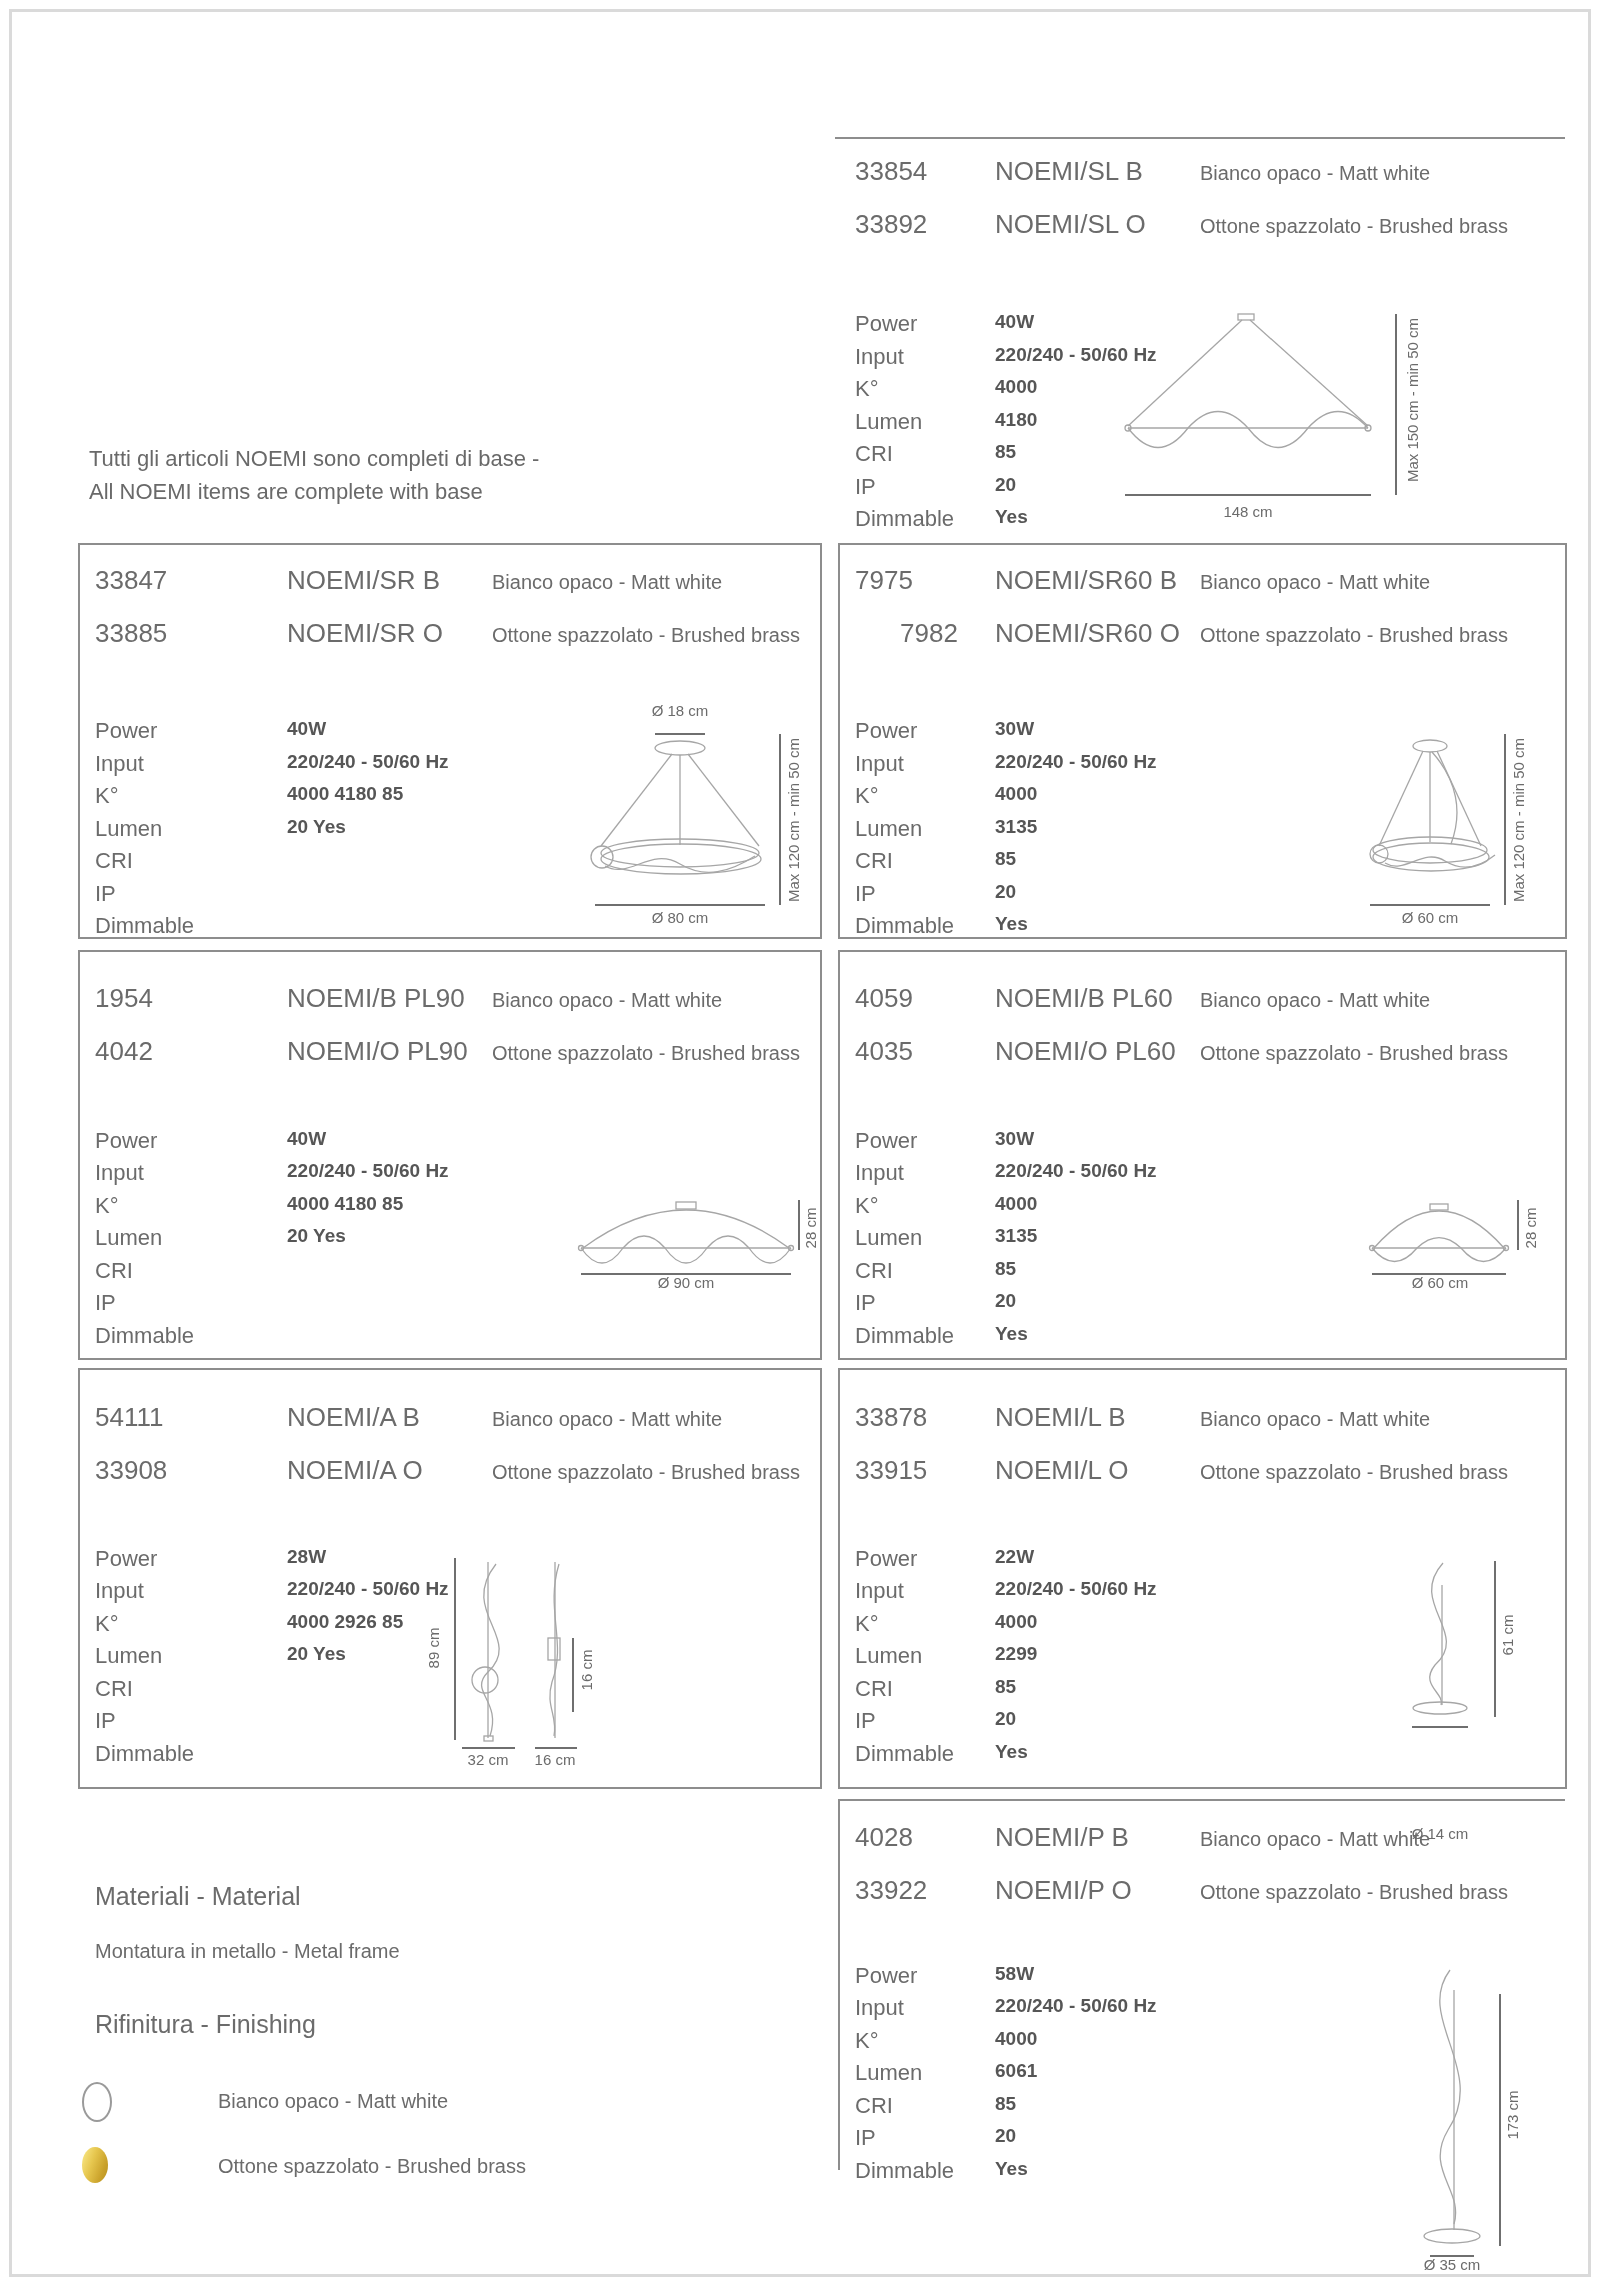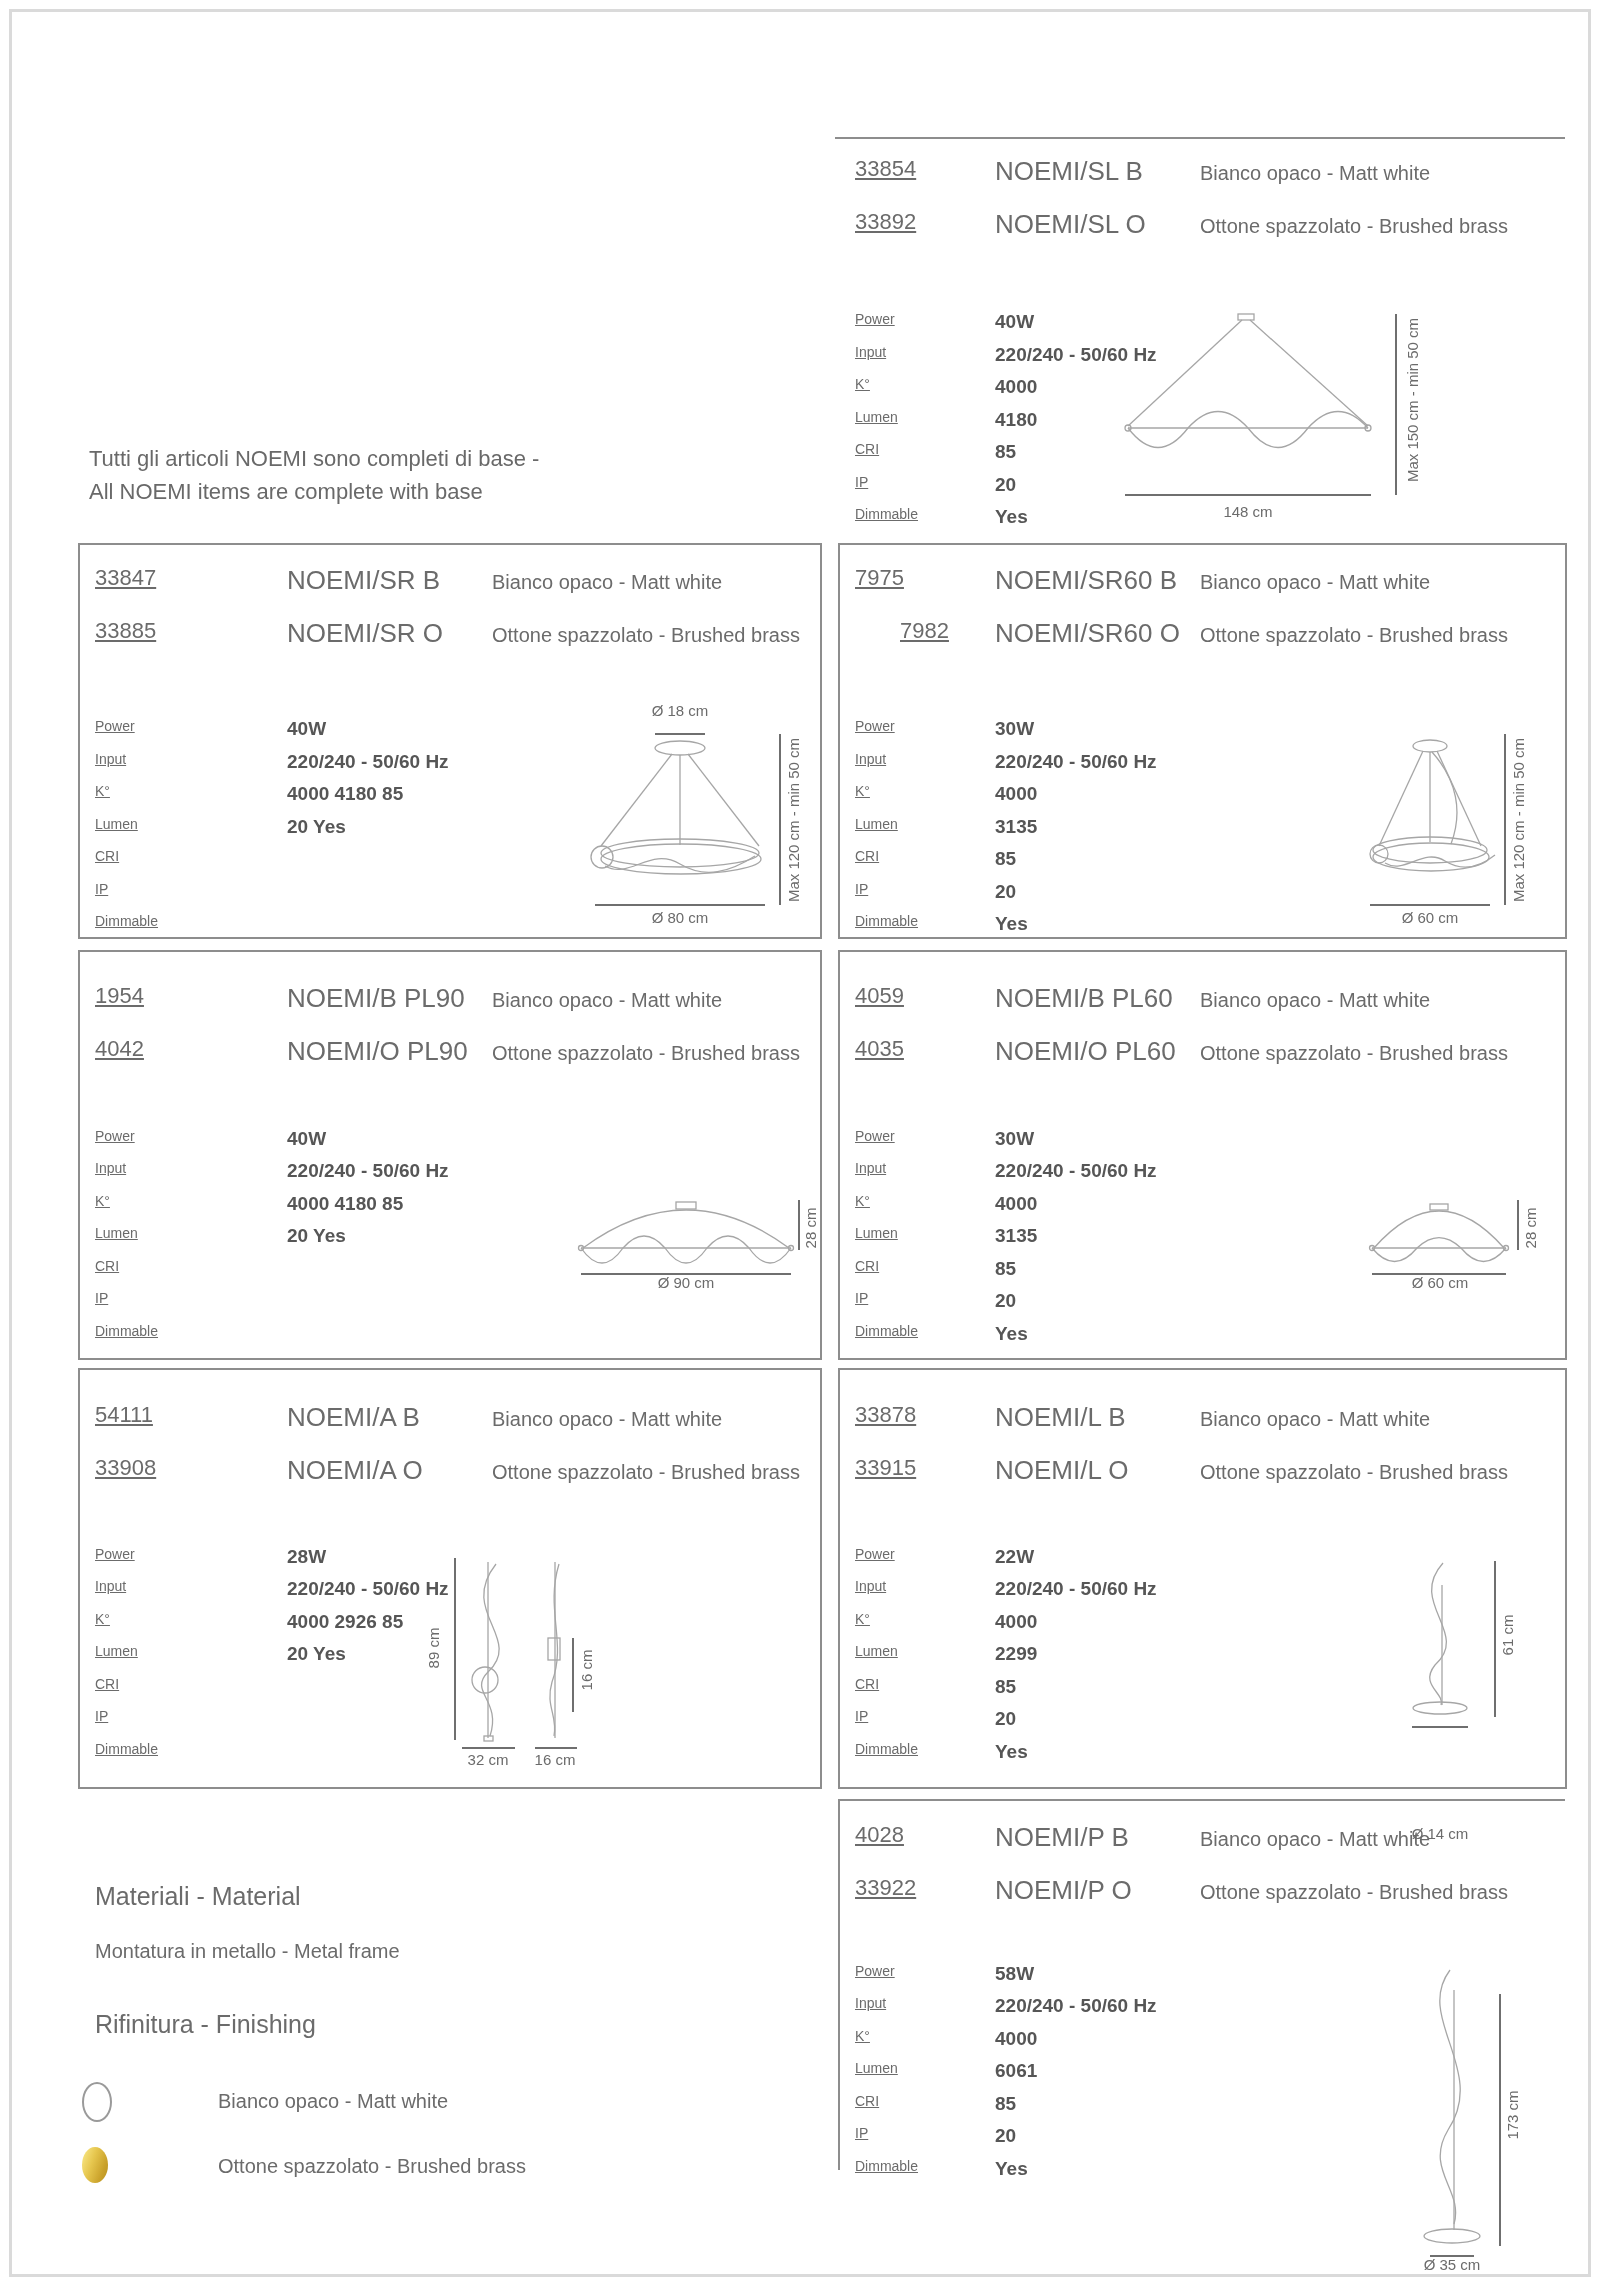--- a/index.html
+++ b/index.html
@@ -1,23 +1,23 @@
 <!DOCTYPE html>
 <html><head>
 <meta charset="utf-8">
 <style>
   html,body{margin:0;padding:0;background:#fff;}
   .page{position:relative;width:1600px;height:2286px;background:#ffffff;overflow:hidden;
         font-family:"Liberation Sans",sans-serif;}
   .frame{position:absolute;inset:9px;border:3px solid #dadada;}
   .t{position:absolute;white-space:nowrap;color:#6b6b6b;}
-  .code{font-size:22px;text-decoration:underline;}
+  .code{font-size:26px;}
   .pname{font-size:26px;}
   .finish{font-size:20px;}
-  .lab{font-size:14px;text-decoration:underline;}
+  .lab{font-size:22px;}
   .sv{font-size:19px;font-weight:bold;color:#565656;}
   .dim{font-size:15px;text-align:center;width:120px;}
   .vdim{font-size:15px;transform:translate(-50%,-50%) rotate(-90deg);}
   .intro{font-size:22px;color:#696969;}
   .h1m{font-size:25px;}
   .subm{font-size:20px;}
   .box{position:absolute;border:2px solid #8d8d8d;}
   .hline{position:absolute;height:2px;background:#8d8d8d;}
   .vlinebar{position:absolute;width:2px;background:#8d8d8d;}
   svg.draw{position:absolute;fill:none;stroke:#a6a6a6;stroke-width:1.3;}

